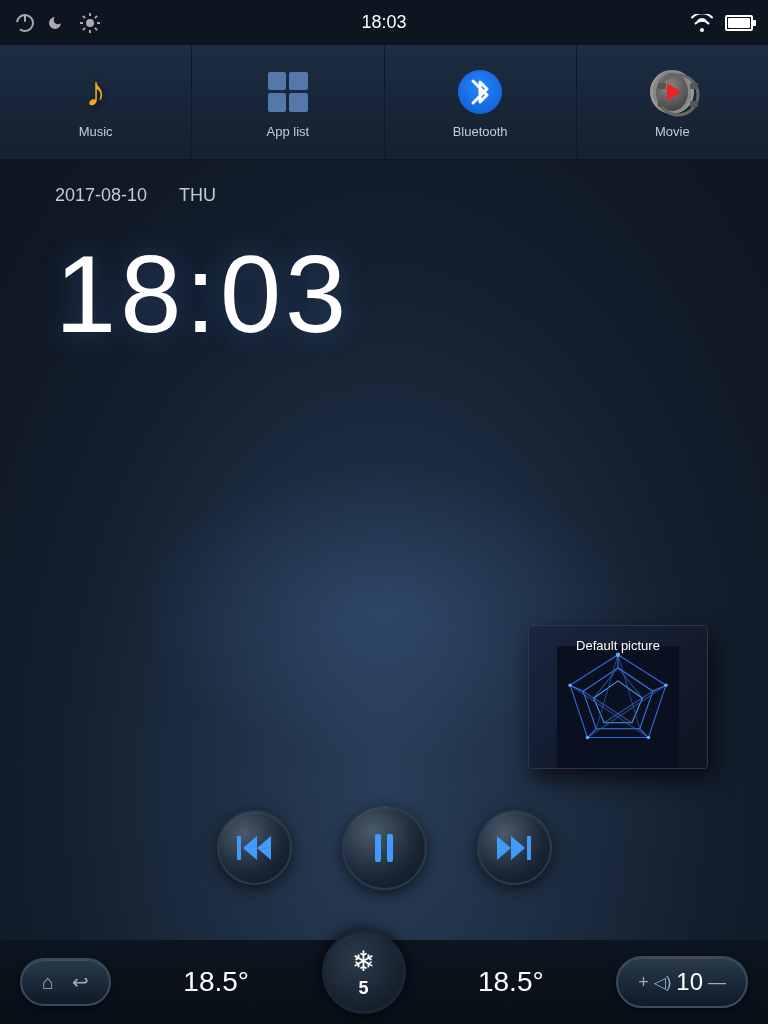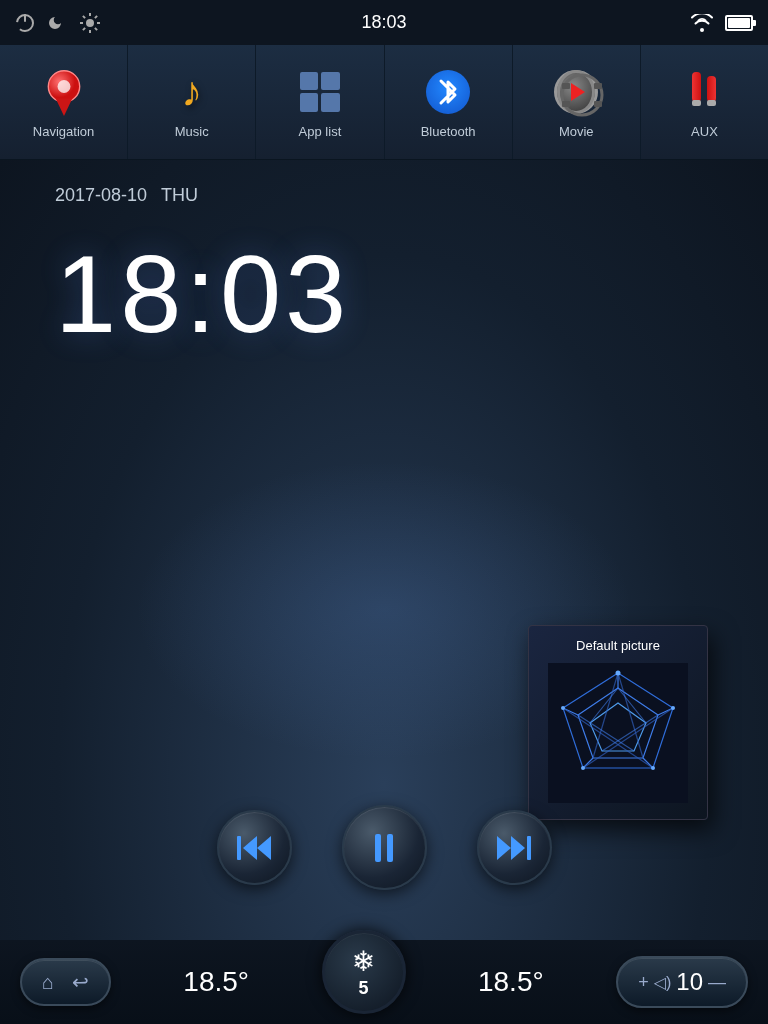--- a/index.html
+++ b/index.html
@@ -144,21 +144,21 @@
       pointer-events: none;
     }
 
     
     #date-display {
       position: absolute;
       top: 25px;
       left: 55px;
       display: flex;
       align-items: center;
-      gap: 14px;
+      gap: 32px;
     }
 
     .date-text {
       color: #c0ccd8;
       font-size: 18px;
       font-weight: 300;
     }
 
     .day-text {
       color: #c0ccd8;
@@ -182,21 +182,21 @@
     #album-art {
       position: absolute;
       bottom: 120px;
       right: 60px;
       width: 180px;
       height: 195px;
     }
 
     .album-box {
       width: 180px;
-      height: 195px;
+      height: 144px;
       background: linear-gradient(135deg, #1a2540, #0d1520);
       border: 1px solid #334;
       border-radius: 4px;
       display: flex;
       flex-direction: column;
       align-items: center;
       justify-content: center;
       position: relative;
       box-shadow: 5px 10px 25px rgba(0,0,0,0.7);
     }
@@ -444,36 +444,20 @@
     </svg>
 
     <div class="battery-icon">
       <div class="battery-fill"></div>
     </div>
   </div>
 </div>
 
 <div id="nav-bar">
 
-  <div class="nav-item">
-    <div class="nav-icon-wrap">
-      <svg width="40" height="48" viewBox="0 0 40 52">
-        <ellipse cx="20" cy="20" rx="17" ry="17" fill="url(#pinGrad)" stroke="#ff8888" stroke-width="1.5"></ellipse>
-        <circle cx="20" cy="20" r="7" fill="white" opacity="0.75"></circle>
-        <polygon points="20,52 11,33 29,33" fill="#cc1515"></polygon>
-        <defs>
-          <radialGradient id="pinGrad" cx="35%" cy="35%">
-            <stop offset="0%" stop-color="#ff7070"></stop>
-            <stop offset="100%" stop-color="#cc1010"></stop>
-          </radialGradient>
-        </defs>
-      </svg>
-    </div>
-    <span class="nav-label">Navigation</span>
-  </div>
 
 
   <div class="nav-item">
     <div class="nav-icon-wrap">
       <span style="font-size:42px; color:#f0a820; text-shadow:2px 3px 6px rgba(0,0,0,0.5);">♪</span>
     </div>
     <span class="nav-label">Music</span>
   </div>
 
   <div class="nav-item">
@@ -513,42 +497,20 @@
             <rect x="34" y="28" width="8" height="6" rx="1" fill="#555"></rect>
           </svg>
 
           <div style="width:0;height:0;border-top:9px solid transparent;border-bottom:9px solid transparent;border-left:14px solid #ee2222;margin-left:3px;position:relative;z-index:1;"></div>
         </div>
       </div>
     </div>
     <span class="nav-label">Movie</span>
   </div>
 
-  <div class="nav-item">
-    <div class="nav-icon-wrap">
-      <svg width="44" height="44" viewBox="0 0 44 44">
-
-        <rect x="10" y="2" width="9" height="30" rx="4" fill="url(#auxG1)"></rect>
-        <rect x="10" y="30" width="9" height="6" rx="2" fill="#aaa"></rect>
-        <rect x="25" y="6" width="9" height="26" rx="4" fill="url(#auxG2)"></rect>
-        <rect x="25" y="30" width="9" height="6" rx="2" fill="#aaa"></rect>
-        <defs>
-          <linearGradient id="auxG1" x1="0" y1="0" x2="1" y2="0">
-            <stop offset="0%" stop-color="#ee3333"></stop>
-            <stop offset="100%" stop-color="#cc1111"></stop>
-          </linearGradient>
-          <linearGradient id="auxG2" x1="0" y1="0" x2="1" y2="0">
-            <stop offset="0%" stop-color="#cc1111"></stop>
-            <stop offset="100%" stop-color="#ee3333"></stop>
-          </linearGradient>
-        </defs>
-      </svg>
-    </div>
-    <span class="nav-label">AUX</span>
-  </div>
 </div>
 
 <div id="main-content">
 
   <div id="date-display">
     <span class="date-text">2017-08-10</span>
     <span class="day-text">THU</span>
   </div>
 
   <div id="clock-display">18:03</div>

